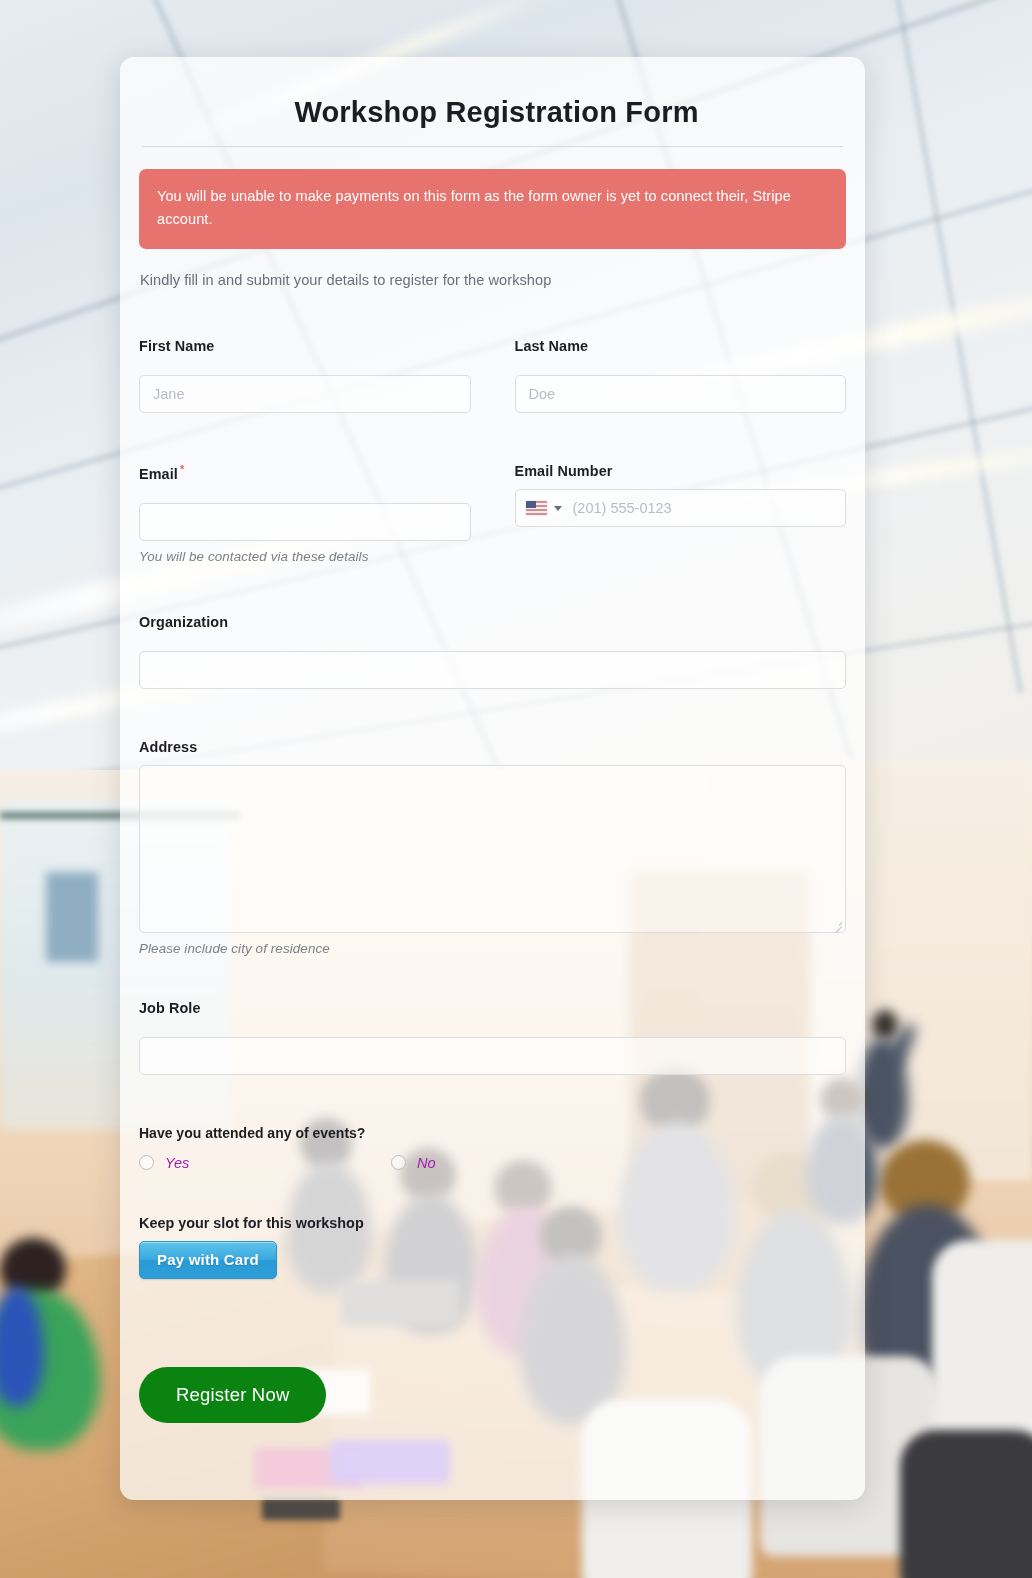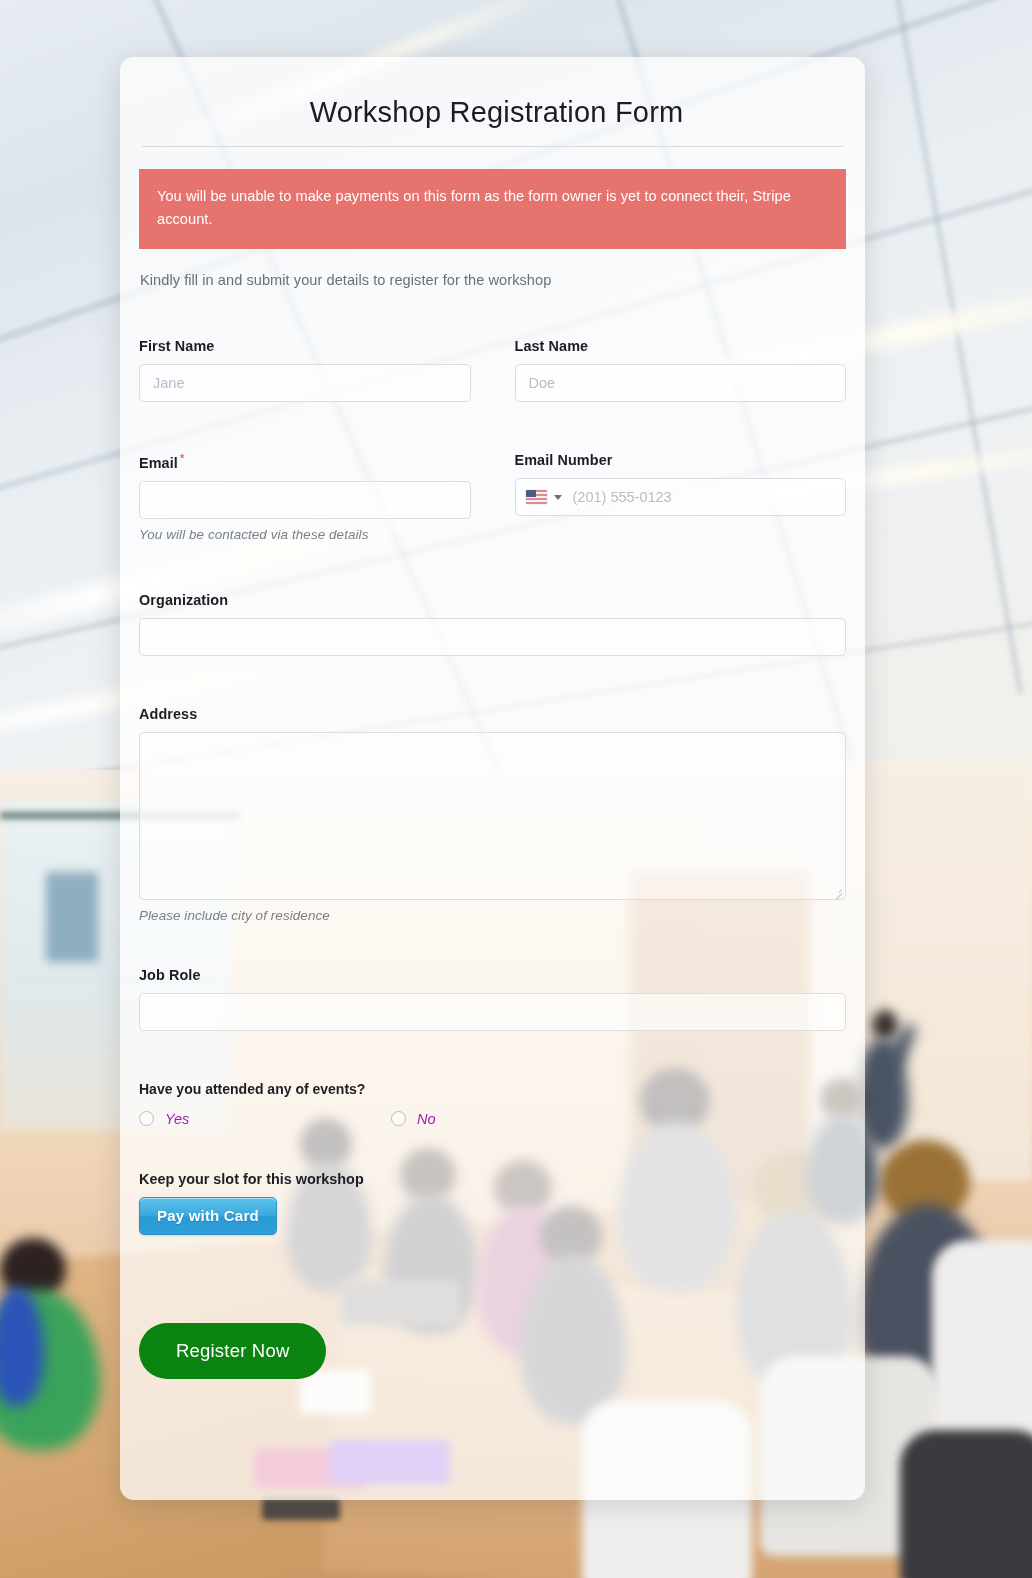--- a/index.html
+++ b/index.html
@@ -131,38 +131,38 @@
     border-radius: 14px;
     background: rgba(255,255,255,0.72);
     box-shadow: 0 6px 28px rgba(60,60,70,.18);
     padding: 26px 0 0 0;
     overflow: hidden;
   }
 
   .card-title {
     text-align: center;
     font-size: 29px;
-    font-weight: normal;
+    font-weight: bold;
     color: #1c1c22;
     letter-spacing: .2px;
     margin: 12px 0 0 8px;
     line-height: 1.2;
   }
   .title-divider {
     height: 1px;
     background: #d9dade;
     margin: 16px 22px 0 22px;
   }
 
   .inner { padding: 0 19px; }
 
   .alert {
     margin: 22px 0 0 0;
     background: #e7736f;
-    border-radius: 0;
+    border-radius: 7px;
     color: #ffffff;
     font-size: 14.6px;
     line-height: 1.62;
     padding: 16px 18px 17px 18px;
     letter-spacing: .05px;
   }
 
   .form-desc {
     margin: 23px 0 6px 1px;
     font-size: 14.6px;
@@ -191,20 +191,21 @@
     width: 100%;
     height: 38px;
     border: 1px solid #dcdde1;
     border-radius: 5px;
     background: rgba(255,255,255,0.62);
     font-size: 14.5px;
     color: #3a3a42;
     padding: 16px 13px;
     outline: none;
     font-family: "Liberation Sans", sans-serif;
+    margin-top: 11px;
   }
   .input::placeholder { color: #b9bcc3; }
 
   .textarea {
     width: 100%;
     height: 168px;
     border: 1px solid #dcdde1;
     border-radius: 5px;
     background: rgba(255,255,255,0.45);
     font-size: 14.5px;

